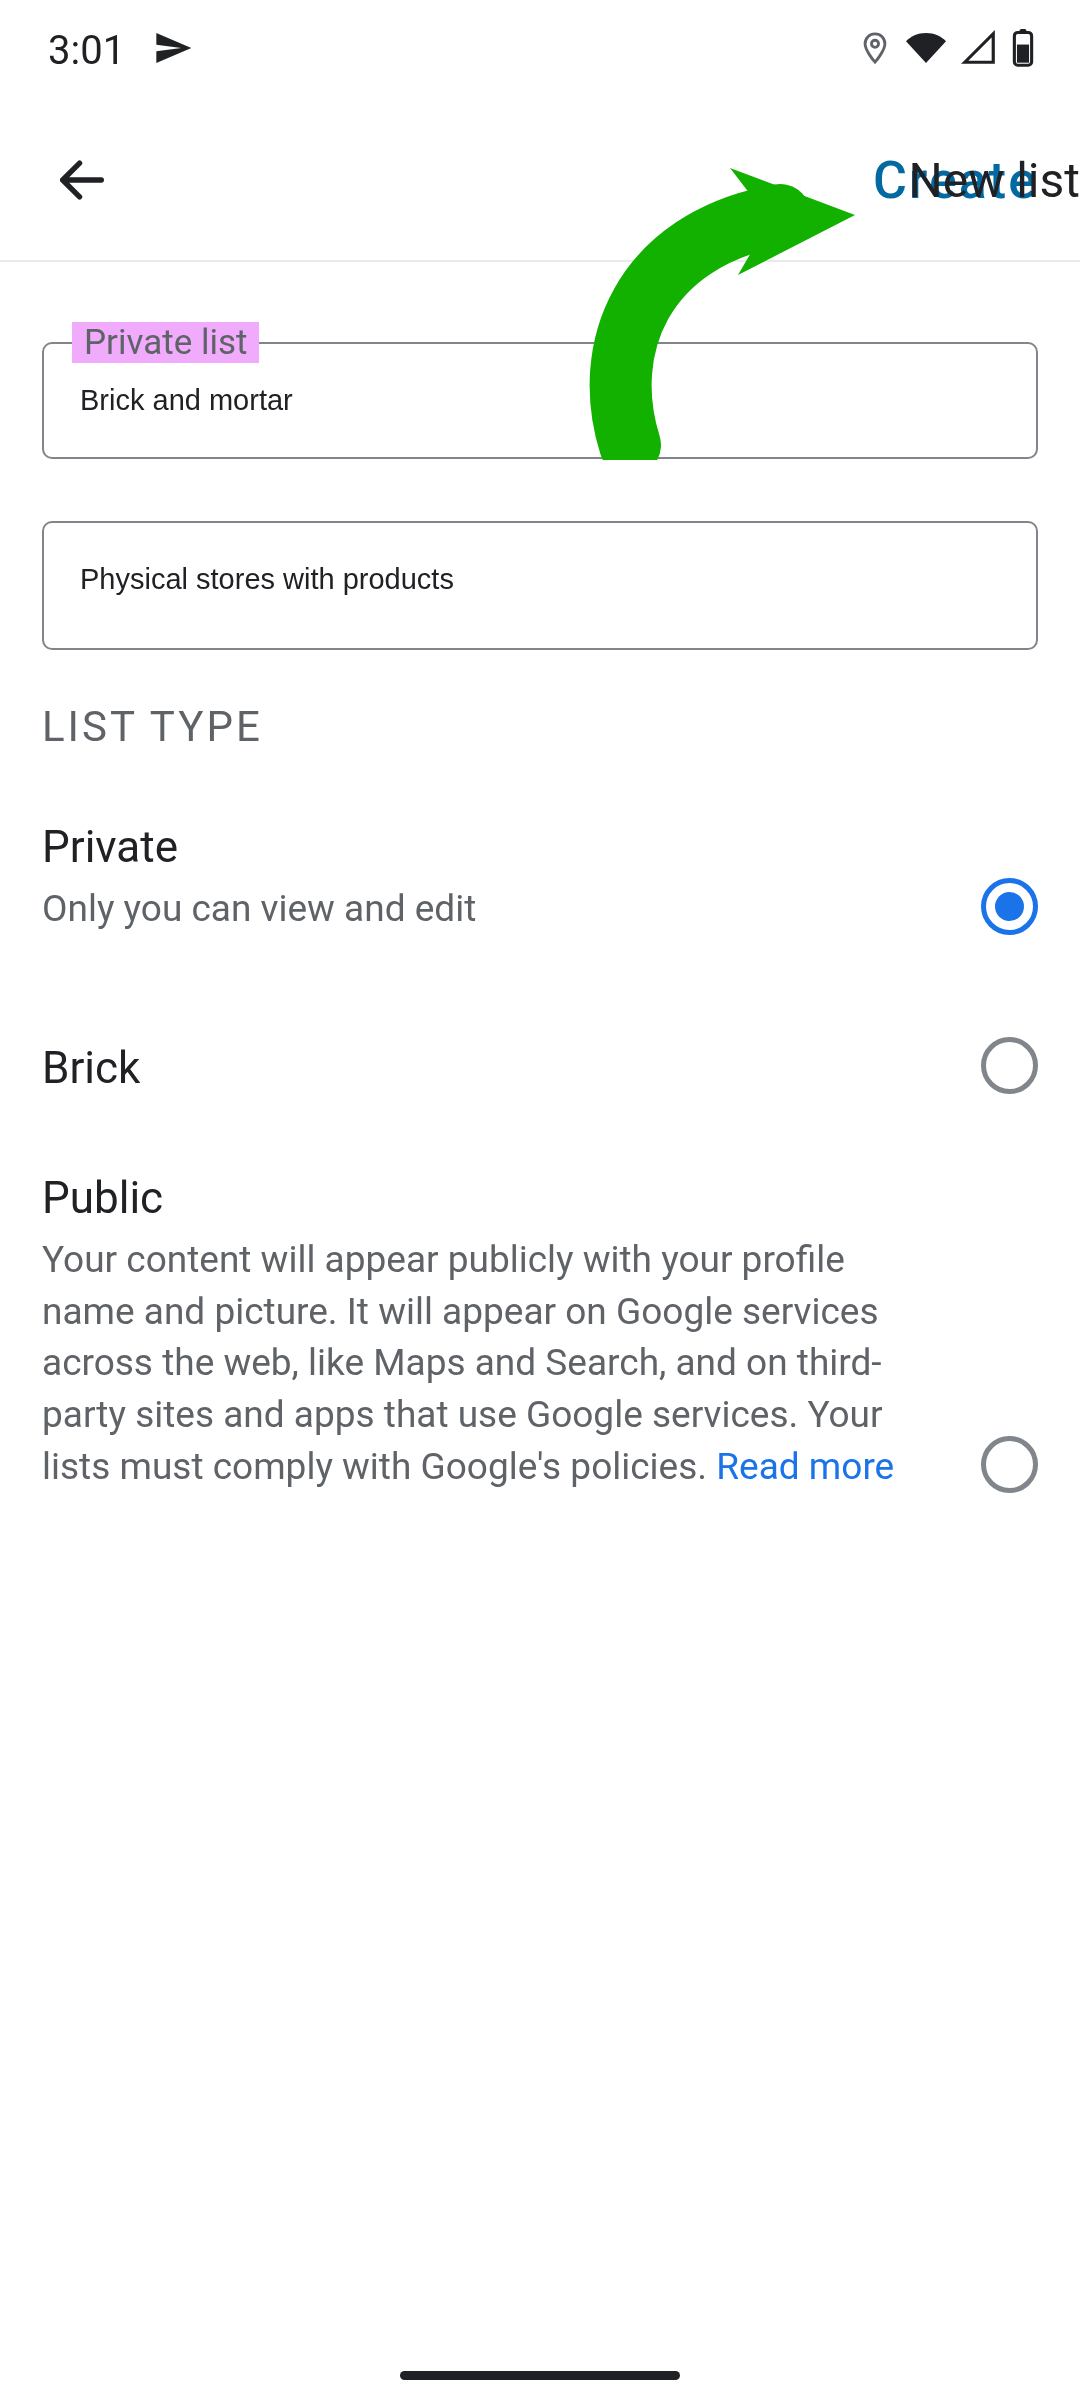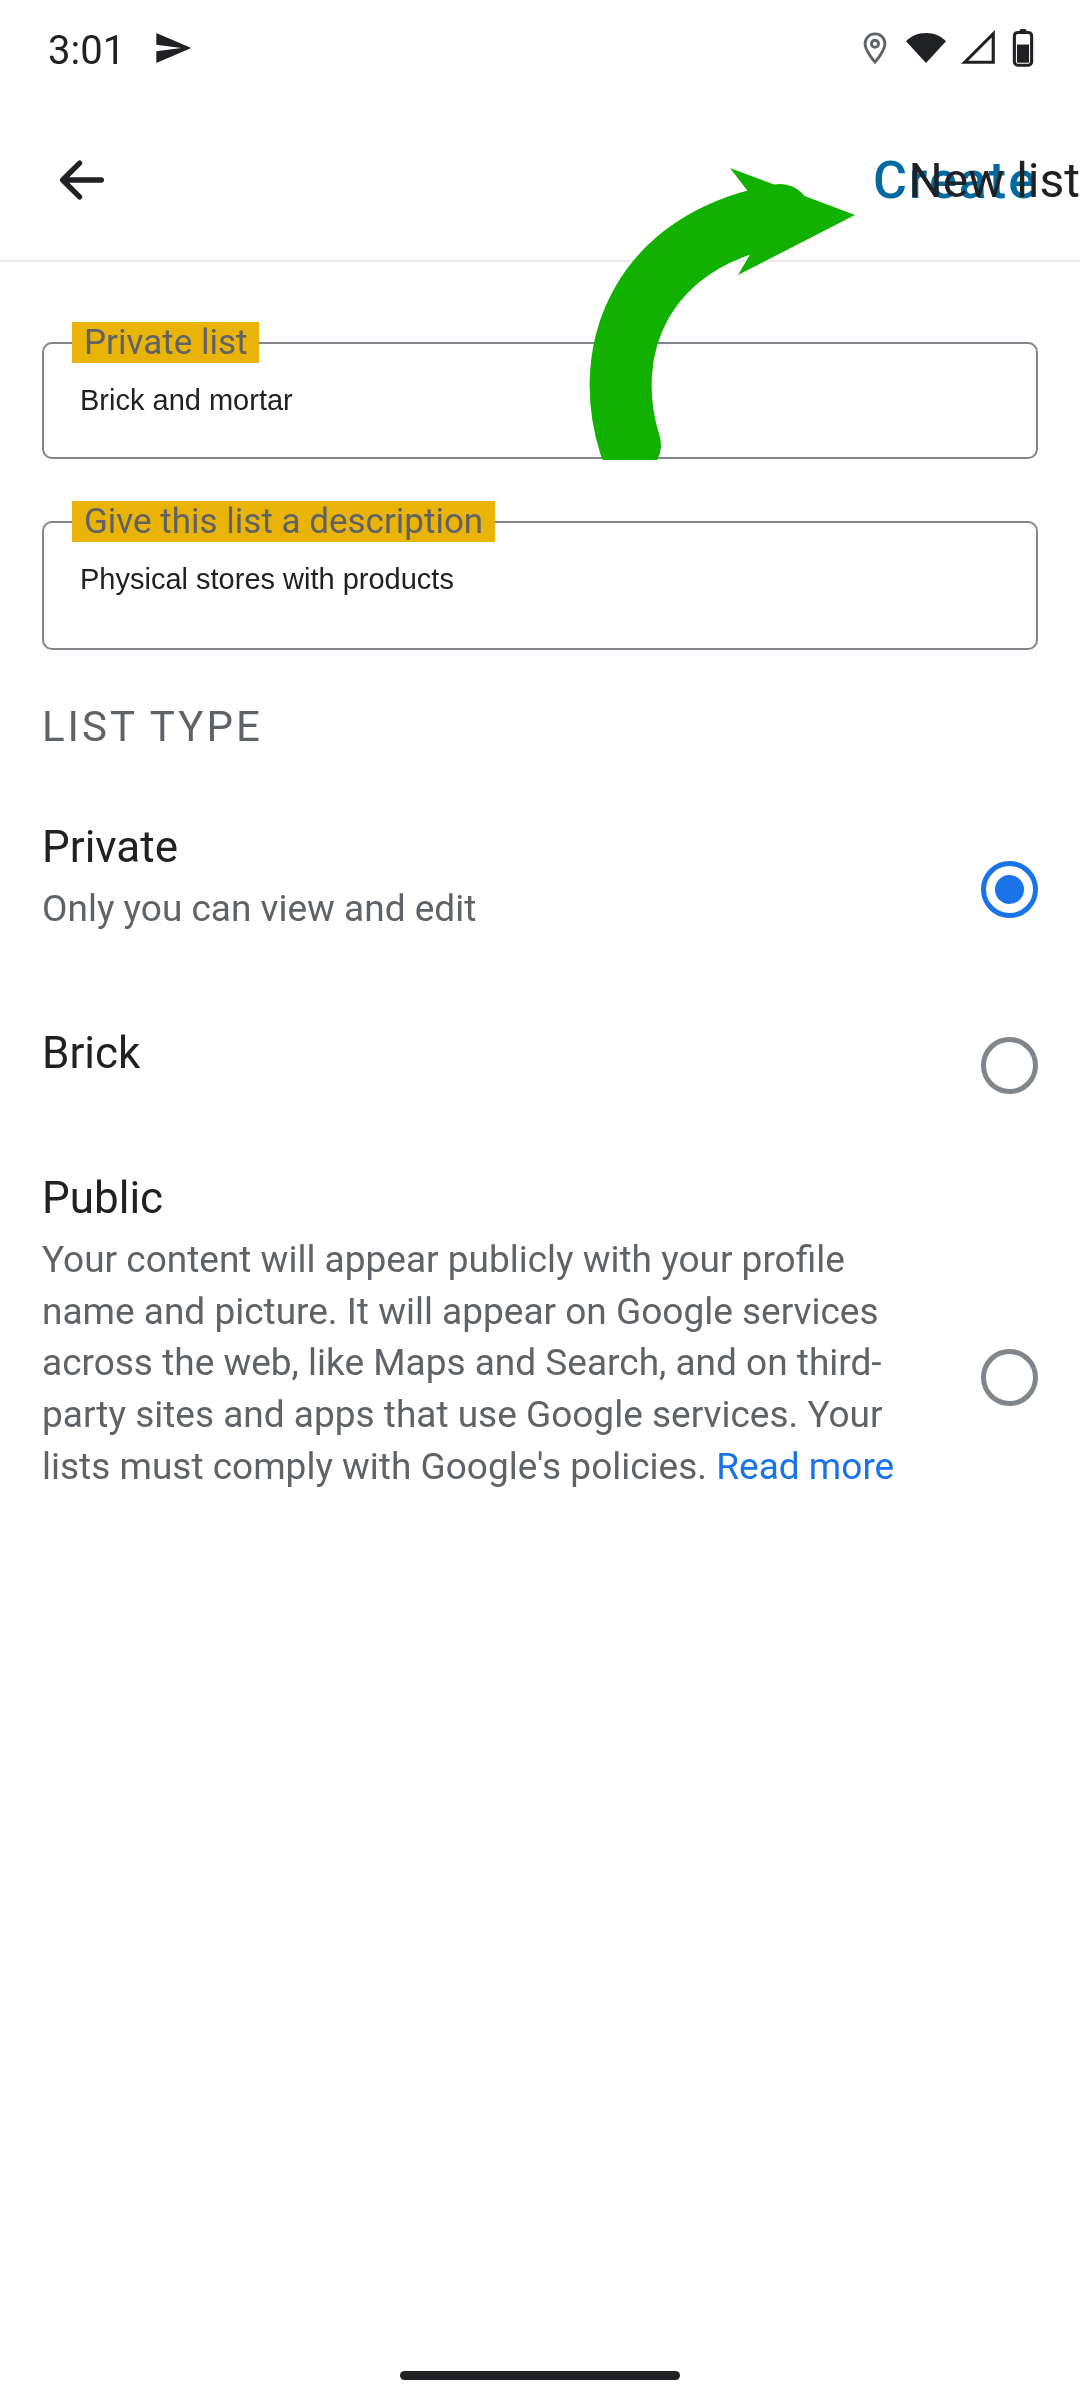--- a/index.html
+++ b/index.html
@@ -17,30 +17,30 @@
   .app-bar-title { position: absolute; left: 0; right: 0; text-align: right; font-size: 48px; color: #202124; pointer-events: none; }
   .back-btn { width: 80px; height: 80px; display: flex; align-items: center; justify-content: center; }
   .create-btn { font-size: 52px; color: #0369a1; font-weight: 500; letter-spacing: 2px; }
   .divider { height: 2px; background: #e8eaed; width: 100%; }
 
   
   .content { padding: 42px 42px 0 42px; display: flex; flex-direction: column; }
 
   
   .field { position: relative; border: 2px solid #80868b; border-radius: 10px; margin-top: 38px; }
-  .field-label { position: absolute; top: -22px; left: 28px; background: #eab308; padding: 0 12px; font-size: 35px; color: #5f6368; }
+  .field-label { position: absolute; top: -22px; left: 28px; background: #f0abfc; padding: 0 12px; font-size: 35px; color: #5f6368; }
   .field-input { width: 100%; border: none; outline: none; padding: 40px 36px 40px 36px; font-size: 29px; color: #202124; background: transparent; }
   .field.desc { margin-top: 62px; }
   .field.desc .field-input { padding-bottom: 52px; }
 
   
   .section-label { margin-top: 52px; font-size: 42px; letter-spacing: 3px; color: #5f6368; }
 
   
-  .option { display: flex; align-items: center; justify-content: space-between; margin-top: 70px; gap: 44px; }
+  .option { display: flex; align-items: flex-end; justify-content: space-between; margin-top: 70px; gap: 44px; }
   .option + .option { margin-top: 78px; }
   .option-text { flex: 1; }
   .option-title { font-size: 44px; color: #202124; }
   .option-sub { margin-top: 10px; font-size: 37px; color: #5f6368; line-height: 1.4; }
   .option-sub .link { color: #1a73e8; }
   .radio { width: 57px; height: 57px; border-radius: 50%; border: 5px solid #80868b; flex-shrink: 0; margin-top: 24px; position: relative; }
   .radio.selected { border-color: #1a73e8; }
   .radio.selected::after { content: ""; position: absolute; inset: 9px; background: #1a73e8; border-radius: 50%; }
   .option.public .radio { margin-top: 90px; }
 
@@ -104,21 +104,20 @@
   <div class="divider"></div>
 
   <div class="content">
 
     <div class="field">
       <span class="field-label">Private list</span>
       <input class="field-input" type="text" value="Brick and mortar" style="">
     </div>
 
     <div class="field desc">
-      <span class="field-label">Give this list a description</span>
       <input class="field-input" type="text" value="Physical stores with products" style="">
     </div>
 
     <div class="section-label">LIST TYPE</div>
 
     <div class="option">
       <div class="option-text">
         <div class="option-title">Private</div>
         <div class="option-sub">Only you can view and edit</div>
       </div>

